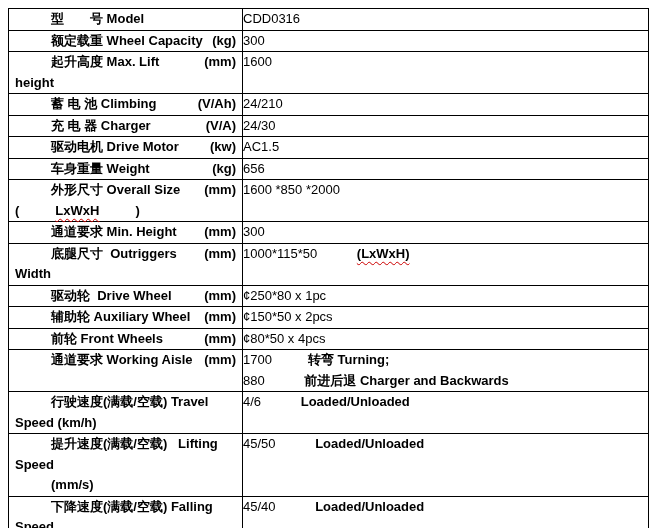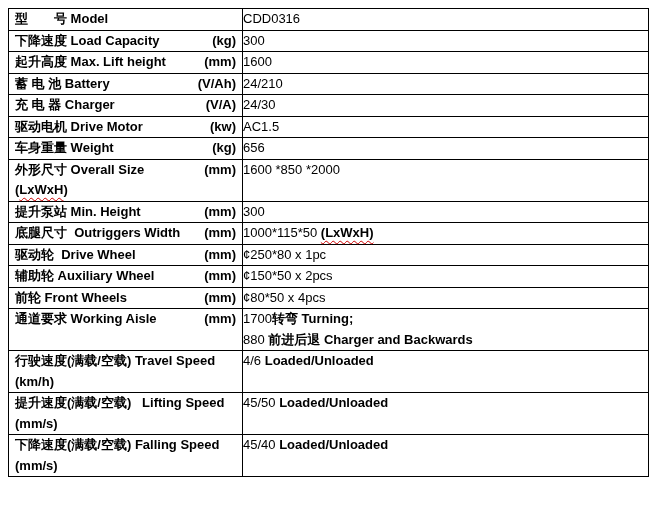--- a/index.html
+++ b/index.html
@@ -36,21 +36,21 @@
   }
   td.label-cell .lbl { flex: 1 1 auto; min-width: 0; }
   td.label-cell .unit {
     flex: 0 0 auto;
     font-weight: bold;
     padding-left: 4px;
   }
   td.value-cell { padding: 0 4px 0 7px; }
   .line { min-height: 20.5px; }
   .seg { white-space: pre-wrap; }
-  .seg.b { font-weight: bold; }
+  .seg.b { font-weight: bold; margin-left: 36px; }
   .seg.sq {
     text-decoration-line: underline;
     text-decoration-style: wavy;
     text-decoration-color: #cc0000;
     text-decoration-thickness: 1px;
     text-underline-offset: 3px;
   }
   .lbl .seg { font-weight: bold; }
 </style>
 </head>
@@ -71,21 +71,21 @@
           </div>
         </td>
         <td class="value-cell">
           <div class="line"><span class="seg">CDD0316</span></div>
         </td>
       </tr>
       <tr>
         <td class="label-cell">
           <div class="label-flex">
             <div class="lbl">
-              <div class="line"><span class="seg b">下降速度 Load Capacity</span></div>
+              <div class="line"><span class="seg b">额定载重 Wheel Capacity</span></div>
             </div>
             <span class="unit">(kg)</span>
           </div>
         </td>
         <td class="value-cell">
           <div class="line"><span class="seg">300</span></div>
         </td>
       </tr>
       <tr>
         <td class="label-cell">
@@ -97,21 +97,21 @@
           </div>
         </td>
         <td class="value-cell">
           <div class="line"><span class="seg">1600</span></div>
         </td>
       </tr>
       <tr>
         <td class="label-cell">
           <div class="label-flex">
             <div class="lbl">
-              <div class="line"><span class="seg b">蓄 电 池 Battery</span></div>
+              <div class="line"><span class="seg b">蓄 电 池 Climbing</span></div>
             </div>
             <span class="unit">(V/Ah)</span>
           </div>
         </td>
         <td class="value-cell">
           <div class="line"><span class="seg">24/210</span></div>
         </td>
       </tr>
       <tr>
         <td class="label-cell">
@@ -162,21 +162,21 @@
           </div>
         </td>
         <td class="value-cell">
           <div class="line"><span class="seg">1600 *850 *2000</span></div>
         </td>
       </tr>
       <tr>
         <td class="label-cell">
           <div class="label-flex">
             <div class="lbl">
-              <div class="line"><span class="seg b">提升泵站 Min. Height</span></div>
+              <div class="line"><span class="seg b">通道要求 Min. Height</span></div>
             </div>
             <span class="unit">(mm)</span>
           </div>
         </td>
         <td class="value-cell">
           <div class="line"><span class="seg">300</span></div>
         </td>
       </tr>
       <tr>
         <td class="label-cell">

